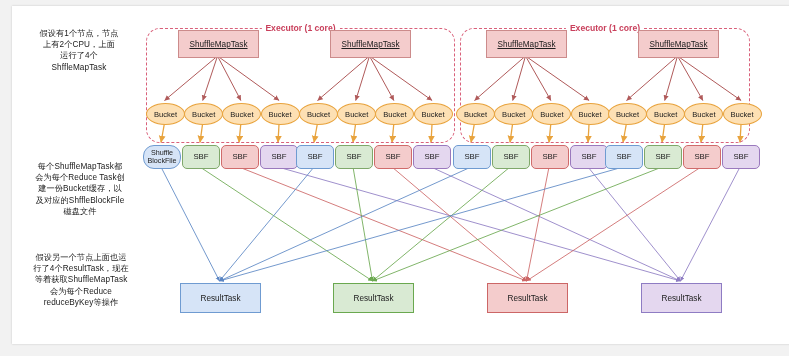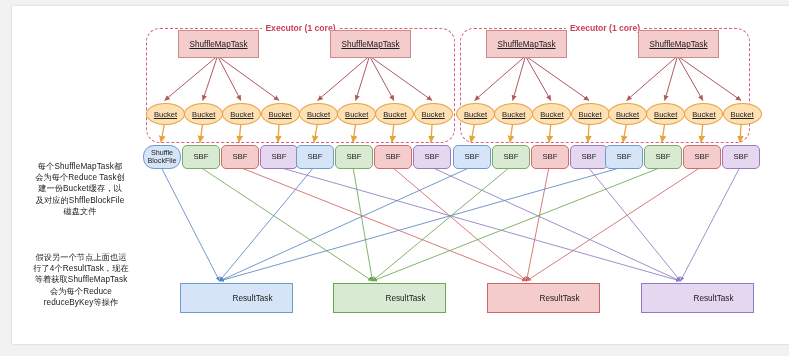--- a/index.html
+++ b/index.html
@@ -18,34 +18,34 @@
   .executor-label{position:absolute;top:-6.5px;left:50%;transform:translateX(-50%);
                   background:#ffffff;padding:0 4px;color:#c9405c;font-weight:bold;font-size:8.6px;
                   white-space:nowrap;}
 
   
   .maptask{position:absolute;background:#f4cccc;border:1px solid #cc8b8b;color:#202020;
            font-size:8.2px;display:flex;align-items:center;justify-content:center;text-decoration:underline;}
 
   
   .bucket{position:absolute;background:#fde0b4;border:1.1px solid #e8a33d;border-radius:50%;
-          color:#202020;font-size:7.6px;display:flex;align-items:center;justify-content:center;text-decoration:underline;}
+          color:#202020;font-size:7.6px;display:flex;align-items:center;justify-content:center;}
 
   
   .sbf{position:absolute;border-radius:5px;font-size:7.8px;color:#202020;
        display:flex;align-items:center;justify-content:center;text-align:center;line-height:9.2px;}
   .sbf.blue  {background:#d6e4f7;border:1.1px solid #6f9bd1;}
   .sbf.green {background:#d9ead3;border:1.1px solid #7fa86a;}
   .sbf.red   {background:#f4cccc;border:1.1px solid #d06b6b;}
   .sbf.purple{background:#e4d7ef;border:1.1px solid #9a79bd;}
   .sbf.first {font-size:7.2px;line-height:8.4px;}
 
   
   .resulttask{position:absolute;font-size:8.2px;color:#202020;
-              display:flex;align-items:center;justify-content:center;padding-left:32px;}
+              display:flex;align-items:center;justify-content:center;}
   .resulttask.blue  {background:#d6e4f7;border:1.1px solid #6f9bd1;}
   .resulttask.green {background:#d9ead3;border:1.1px solid #6aa84f;}
   .resulttask.red   {background:#f4cccc;border:1.1px solid #cc6666;}
   .resulttask.purple{background:#e4d7ef;border:1.1px solid #8e7cc3;}
 
   
   .footnote{position:absolute;border:1px dashed #e0849a;color:#e0849a;font-size:8px;
             display:flex;align-items:center;justify-content:center;white-space:nowrap;
             letter-spacing:.1px;background:#ffffff;}
 </style>
@@ -125,20 +125,24 @@
         <line x1="510" y1="167" x2="372.5" y2="281" stroke="#6aa84f" stroke-width="0.85" marker-end="url(#ah-green)"></line>
         <line x1="549" y1="167" x2="526.5" y2="281" stroke="#cc6666" stroke-width="0.85" marker-end="url(#ah-red2)"></line>
         <line x1="588" y1="167" x2="680.5" y2="281" stroke="#8e7cc3" stroke-width="0.85" marker-end="url(#ah-purple)"></line>
         <line x1="623" y1="167" x2="219.5" y2="281" stroke="#5b86c4" stroke-width="0.85" marker-end="url(#ah-blue)"></line>
         <line x1="662" y1="167" x2="372.5" y2="281" stroke="#6aa84f" stroke-width="0.85" marker-end="url(#ah-green)"></line>
         <line x1="701" y1="167" x2="526.5" y2="281" stroke="#cc6666" stroke-width="0.85" marker-end="url(#ah-red2)"></line>
         <line x1="740" y1="167" x2="680.5" y2="281" stroke="#8e7cc3" stroke-width="0.85" marker-end="url(#ah-purple)"></line>
       </g>
   </svg>
 
+  <div class="caption" style="left:18px;top:28px;width:122px;">假设有1个节点，节点
+上有2个CPU，上面
+运行了4个
+ShffleMapTask</div>
   <div class="caption" style="left:16px;top:117px;width:128px;margin-top:44px;">每个ShuffleMapTask都
 会为每个Reduce Task创
 建一份Bucket缓存，以
 及对应的ShffleBlockFile
 磁盘文件</div>
   <div class="caption" style="left:18px;top:252px;width:126px;">假设另一个节点上面也运
 行了4个ResultTask，现在
 等着获取ShuffleMapTask
 会为每个Reduce
 reduceByKey等操作</div>

